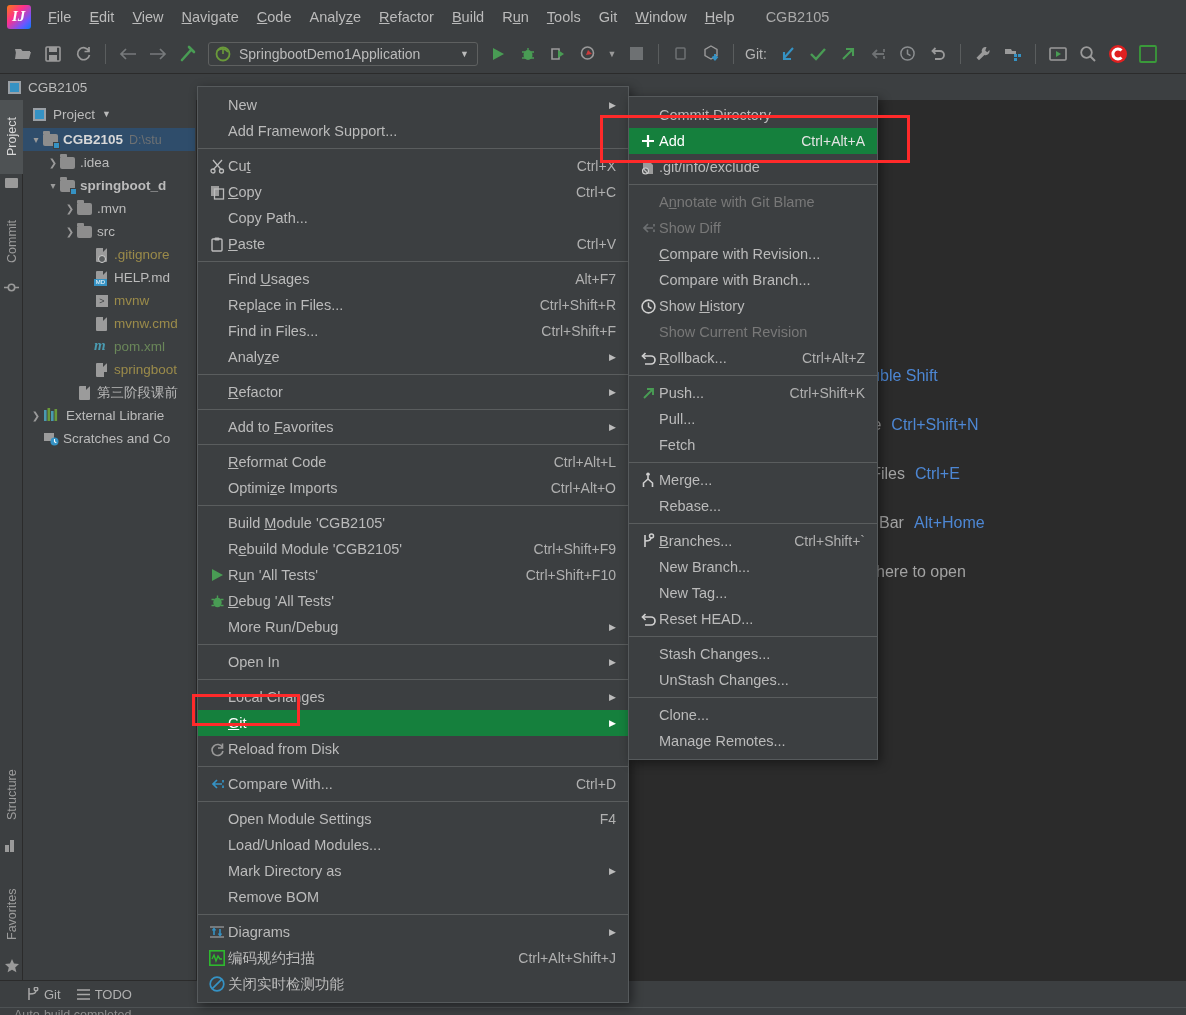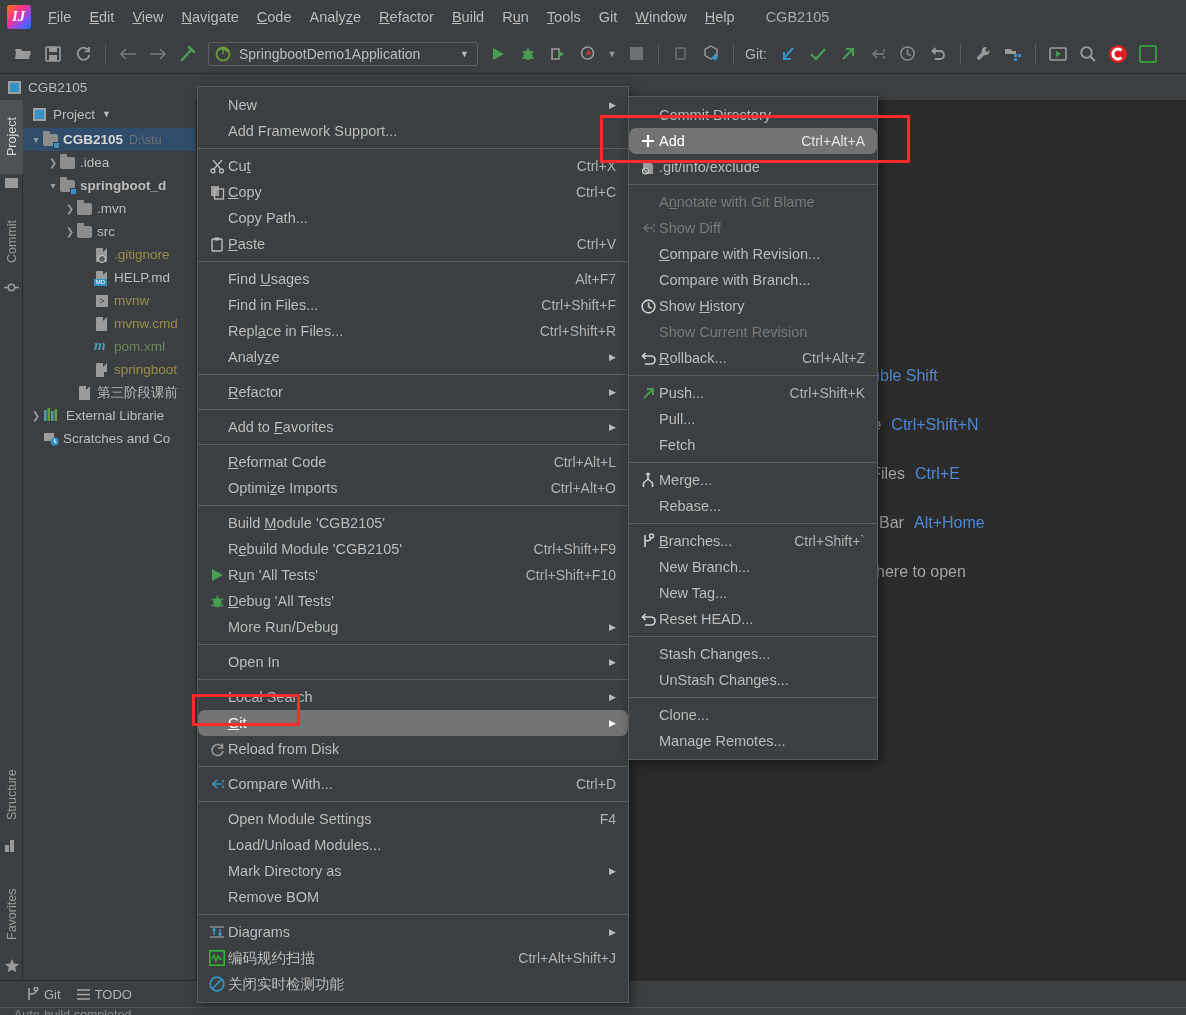--- a/index.html
+++ b/index.html
@@ -110,21 +110,21 @@
     position: absolute; left: 197px; top: 86px; width: 432px;
     background: #3c3f41; border: 1px solid #565a5c;
     box-shadow: 3px 3px 10px rgba(0,0,0,0.45);
     padding: 5px 0; z-index: 40;
   }
   .ctxmenu.sub {
     left: 628px; top: 96px; width: 250px; z-index: 50;
   }
   .cmi { height: 26px; display: flex; align-items: center; position: relative;
     font-size: 14.5px; color: #bbbbbb; padding-left: 8px; padding-right: 12px; white-space: nowrap; }
-  .cmi.hl { background: #737373; color: #ffffff; border-radius: 7px; }
+  .cmi.hl { background: #15803d; color: #ffffff; }
   .cmi.dis { color: #787878; }
   .cmi .gicon { width: 22px; flex: 0 0 auto; display: flex; align-items: center; justify-content: center; }
   .cmi .txt { flex: 0 0 auto; }
   .cmi .acc { margin-left: auto; color: #b0b0b0; font-size: 14px; padding-left: 26px; }
   .cmi.hl .acc { color: #e4e4e4; }
   .cmi .tri { margin-left: auto; color: #bbbbbb; font-size: 9px; padding-left: 20px; }
   .cmi.hl .tri { color: #ffffff; }
   .cmsep { height: 1px; background: #5a5d5e; margin: 4px 0; }
 
   
@@ -572,27 +572,27 @@
         <span class="acc">Ctrl+V</span>
       </div>
       <div class="cmsep"></div>
       <div class="cmi">
         <span class="gicon"></span>
         <span class="txt">Find <u>U</u>sages</span>
         <span class="acc">Alt+F7</span>
       </div>
       <div class="cmi">
         <span class="gicon"></span>
+        <span class="txt">Repl<u>a</u>ce in Files...</span>
+        <span class="acc">Ctrl+Shift+R</span>
+      </div>
+      <div class="cmi">
+        <span class="gicon"></span>
         <span class="txt">Find in Files...</span>
         <span class="acc">Ctrl+Shift+F</span>
-      </div>
-      <div class="cmi">
-        <span class="gicon"></span>
-        <span class="txt">Repl<u>a</u>ce in Files...</span>
-        <span class="acc">Ctrl+Shift+R</span>
       </div>
       <div class="cmi">
         <span class="gicon"></span>
         <span class="txt">Analy<u>z</u>e</span>
         <span class="tri">▶</span>
       </div>
       <div class="cmsep"></div>
       <div class="cmi">
         <span class="gicon"></span>
         <span class="txt"><u>R</u>efactor</span>
@@ -650,21 +650,21 @@
       </div>
       <div class="cmsep"></div>
       <div class="cmi">
         <span class="gicon"></span>
         <span class="txt">Open In</span>
         <span class="tri">▶</span>
       </div>
       <div class="cmsep"></div>
       <div class="cmi">
         <span class="gicon"></span>
-        <span class="txt">Local Search</span>
+        <span class="txt">Local Changes</span>
         <span class="tri">▶</span>
       </div>
       <div class="cmi hl">
         <span class="gicon"></span>
         <span class="txt"><u>G</u>it</span>
         <span class="tri">▶</span>
       </div>
       <div class="cmi">
         <span class="gicon">
           <svg width="15" height="15" viewBox="0 0 15 15">

